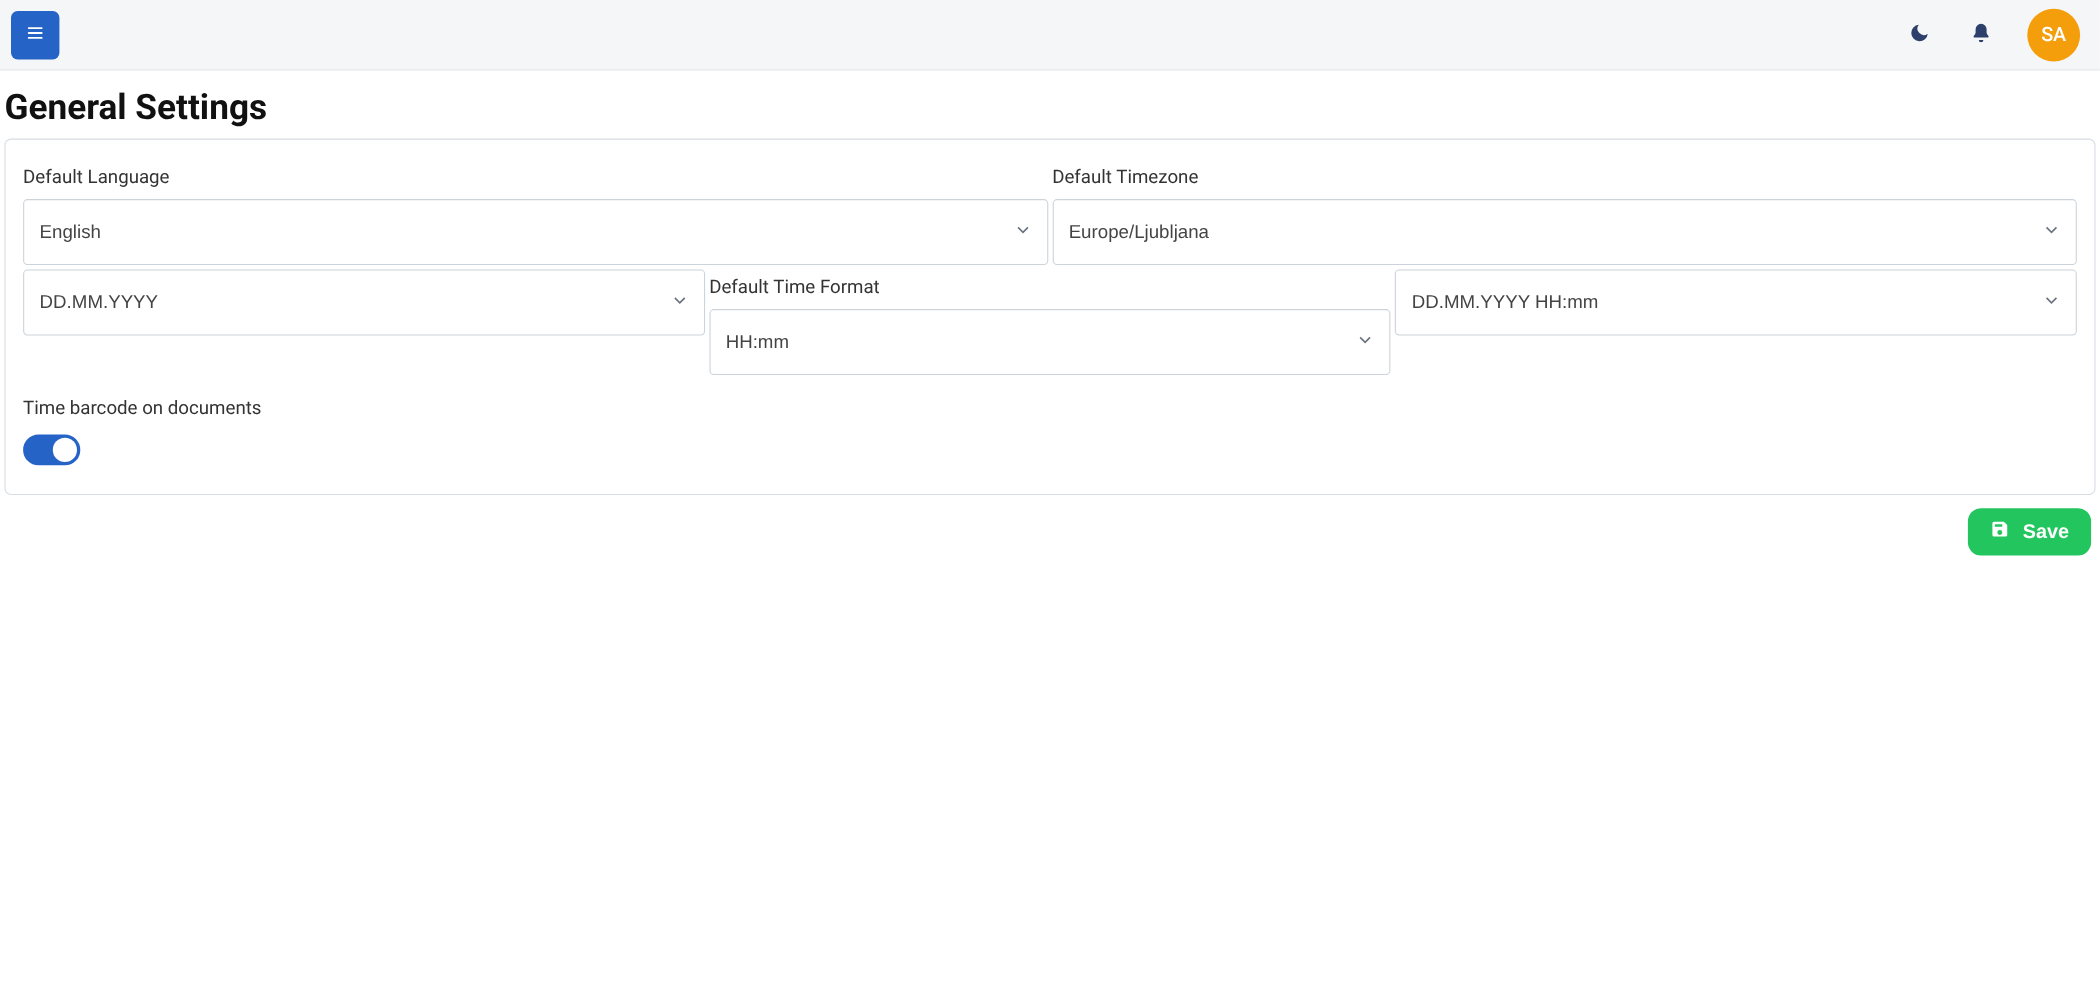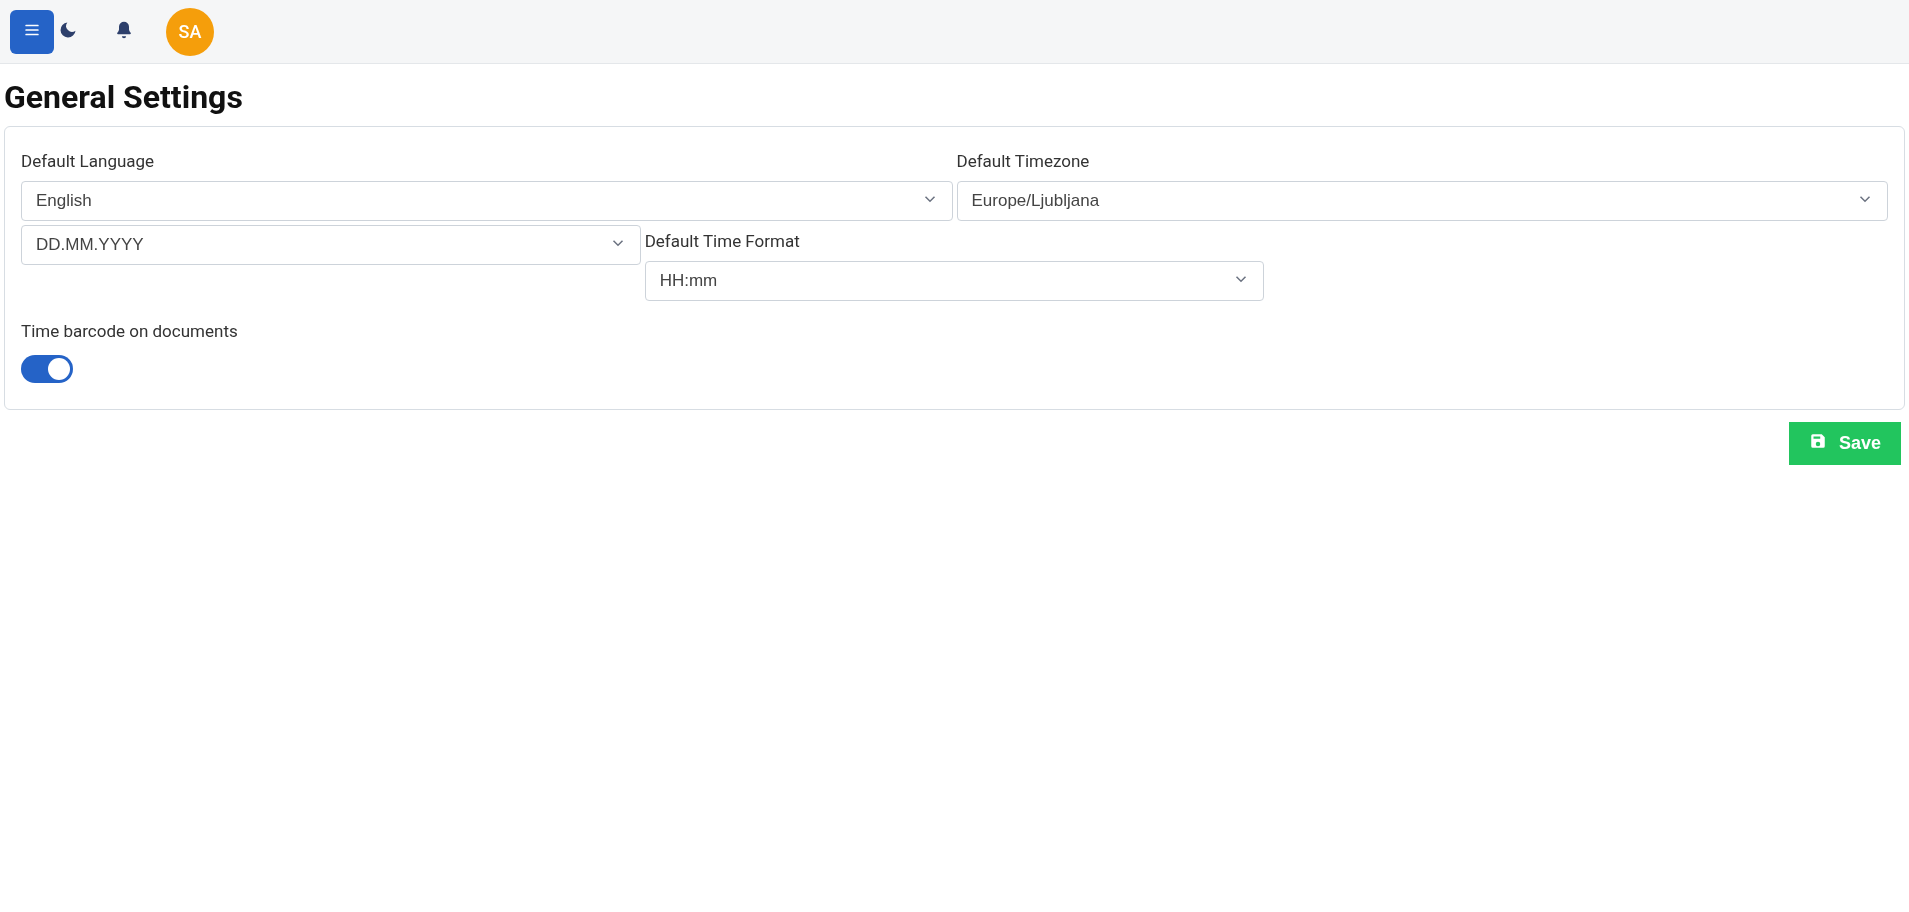--- a/index.html
+++ b/index.html
@@ -12,20 +12,21 @@
       background: #ffffff;
       color: #212529;
       font-size: 16px;
     }
     .topbar {
       background: #f5f6f7;
       border-bottom: 1px solid #e4e7ea;
       height: 64px;
       display: flex;
       align-items: center;
+      justify-content: space-between;
       padding: 0 18px 0 10px;
     }
     .menu-button {
       background: #2563c7;
       border: none;
       border-radius: 6px;
       width: 44px;
       height: 44px;
       display: flex;
       align-items: center;
@@ -102,21 +103,21 @@
       color: #333;
       margin-bottom: 10px;
       margin-top: 6px;
     }
     .select-box {
       position: relative;
       width: 100%;
     }
     .select-input {
       width: 100%;
-      height: 40px;
+      height: 60px;
       border: 1px solid #cdd3da;
       border-radius: 4px;
       padding: 0 40px 0 14px;
       font-size: 17px;
       color: #444;
       background: #fff;
       text-align: left;
       cursor: pointer;
       appearance: none;
       -webkit-appearance: none;
@@ -167,21 +168,21 @@
       justify-content: flex-end;
       padding-right: 4px;
     }
     .save-btn {
       background: #22c55e;
       border: none;
       color: #fff;
       font-size: 18px;
       font-weight: 600;
       padding: 10px 20px;
-      border-radius: 0;
+      border-radius: 12px;
       display: inline-flex;
       align-items: center;
       gap: 12px;
       cursor: pointer;
     }
     .save-btn svg {
       width: 18px;
       height: 18px;
       fill: #fff;
     }
@@ -270,20 +271,28 @@
         <div class="select-box">
           <button class="select-input">HH:mm</button>
           <span class="select-chevron">
             <svg viewBox="0 0 24 24">
                 <polyline points="6 9 12 15 18 9"></polyline>
               </svg>
           </span>
         </div>
       </div>
       <div class="field">
+        <div class="select-box">
+          <button class="select-input">DD.MM.YYYY HH:mm</button>
+          <span class="select-chevron">
+            <svg viewBox="0 0 24 24">
+                <polyline points="6 9 12 15 18 9"></polyline>
+              </svg>
+          </span>
+        </div>
       </div>
     </div>
 
     <div class="toggle-wrap">
       <div class="toggle-label">Time barcode on documents</div>
       <button class="toggle" aria-pressed="true">
         <span class="toggle-knob"></span>
       </button>
     </div>
 

